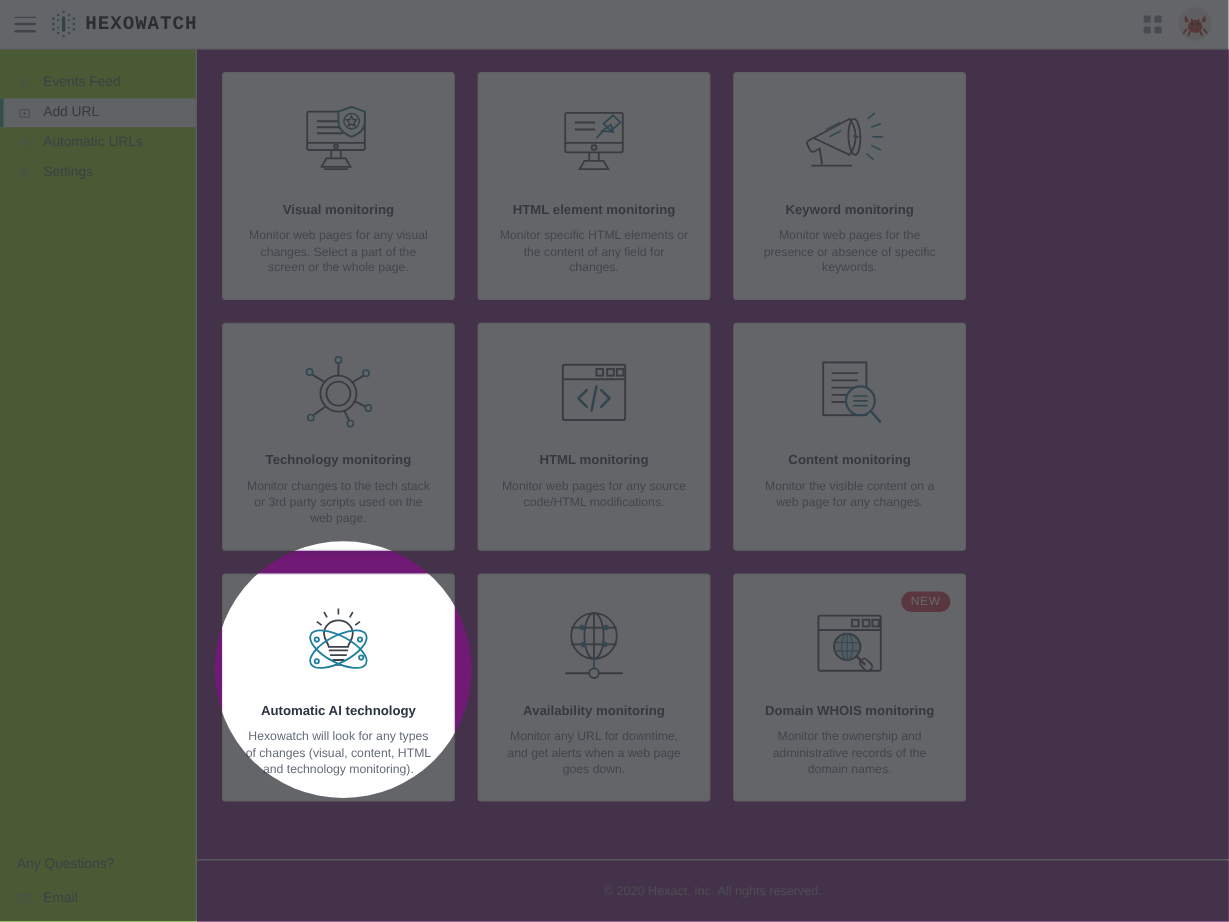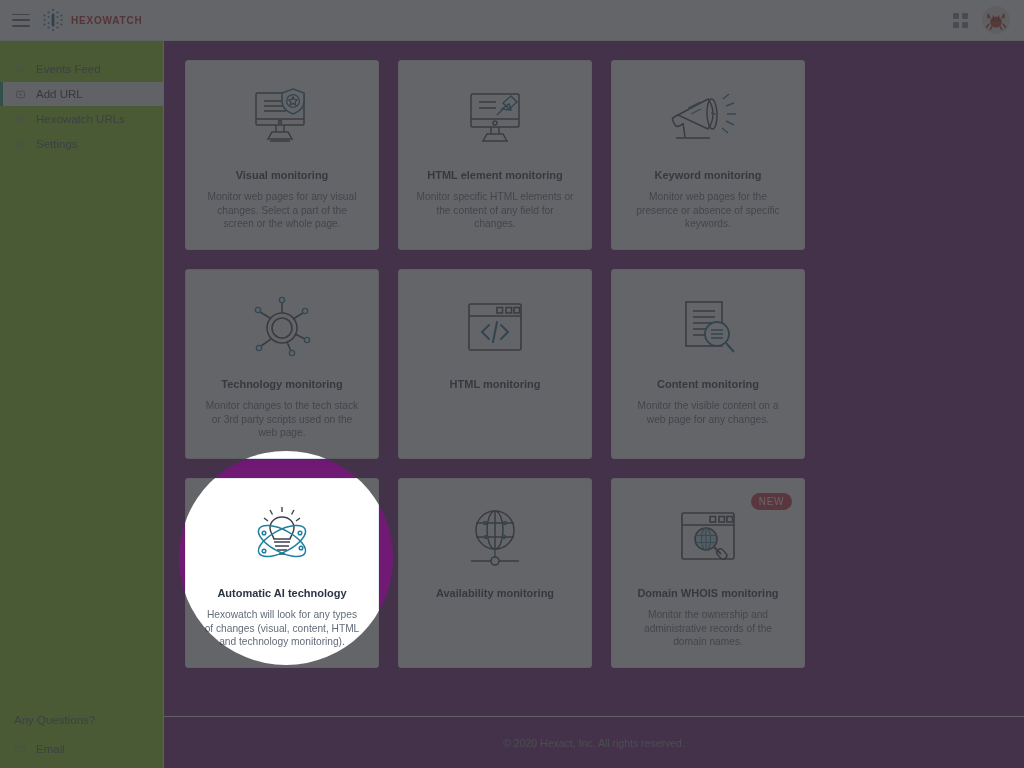--- a/index.html
+++ b/index.html
@@ -37,24 +37,25 @@
     width: 18px; height: 13px;
     margin-left: 12px; margin-right: 12px;
     display: flex; flex-direction: column; justify-content: space-between;
     cursor: pointer;
   }
   .hamburger span { display: block; height: 1.6px; width: 100%; background: #5c6370; border-radius: 1px; }
 
   .brand { display: flex; align-items: center; gap: 7px; }
   .brand-logo { width: 22px; height: 24px; display: block; }
   .brand-name {
-    font-size: 10px;
+    font-size: 16px;
     font-weight: bold;
     letter-spacing: 0.8px;
-    color: #b91c1c;
+    color: #000000;
+    font-family: Liberation Mono, monospace;
   }
 
   .header-right {
     margin-left: auto;
     display: flex; align-items: center; gap: 14px;
     margin-right: 14px;
   }
   .apps-icon {
     width: 15px; height: 15px;
     display: grid;
@@ -308,21 +309,21 @@
         <span>Add URL</span>
       </div>
 
       <div class="nav-item">
         <span class="nv-ico">
           <svg width="11" height="11" viewBox="0 0 16 16" fill="none" stroke="#8c939e" stroke-width="1.2">
             <circle cx="8" cy="8" r="5.6"></circle>
               <path d="M8 5v3.2l2 1.2"></path>
           </svg>
         </span>
-        <span>Hexowatch URLs</span>
+        <span>Automatic URLs</span>
       </div>
 
       <div class="nav-item">
         <span class="nv-ico">
           <svg width="11" height="11" viewBox="0 0 16 16" fill="none" stroke="#8c939e" stroke-width="1.2">
             <circle cx="8" cy="8" r="5.6"></circle>
               <circle cx="8" cy="8" r="2.1"></circle>
           </svg>
         </span>
         <span>Settings</span>
@@ -433,20 +434,21 @@
             <rect x="53" y="13.5" width="5.5" height="5.5"></rect>
             <rect x="61" y="13.5" width="5.5" height="5.5"></rect>
             <g stroke="#1f6f8f" stroke-width="2.1" stroke-linecap="round" stroke-linejoin="round">
               <path d="M36 31l-7 7 7 7"></path>
               <path d="M48 31l7 7-7 7"></path>
               <path d="M44 28l-4 20"></path>
             </g>
           </svg>
         </div>
         <div class="card-title">HTML monitoring</div>
+        <div class="card-desc">Monitor web pages for any source code/HTML modifications.</div>
       </div>
 
       <div class="card">
         <div class="card-icon">
           <svg width="84" height="72" viewBox="0 0 84 72" fill="none" stroke="#3c434d" stroke-width="1.6">
             <rect x="20" y="8" width="36" height="44"></rect>
             <path d="M27 17h22M27 23h22M27 29h22M27 35h16M27 41h12" stroke-width="1.5"></path>
             <circle cx="51" cy="40" r="12" fill="#ffffff" stroke="#1f6f8f" stroke-width="1.8"></circle>
             <path d="M45 36h12M45 40h12M45 44h12" stroke="#1f6f8f" stroke-width="1.4"></path>
             <path d="M60 49l8 9" stroke="#1f6f8f" stroke-width="2"></path>
@@ -490,20 +492,21 @@
                 <circle cx="52" cy="20" r="2.3"></circle>
               <circle cx="33" cy="34" r="2.3"></circle>
                 <circle cx="51" cy="34" r="2.3"></circle>
             </g>
             <path d="M42 46v12" stroke="#1f7f9f" stroke-width="1.6"></path>
             <path d="M18 58h48" stroke-width="1.6"></path>
             <circle cx="42" cy="58" r="4" fill="#ffffff" stroke="#3c434d" stroke-width="1.6"></circle>
           </svg>
         </div>
         <div class="card-title">Availability monitoring</div>
+        <div class="card-desc">Monitor any URL for downtime, and get alerts when a web page goes down.</div>
       </div>
 
       <div class="card">
         <div class="badge-new">NEW</div>
         <div class="card-icon">
           <svg width="84" height="72" viewBox="0 0 84 72" fill="none" stroke="#3c434d" stroke-width="1.6">
             <rect x="16" y="10" width="52" height="46" rx="1.5"></rect>
             <path d="M16 22h52"></path>
             <rect x="44" y="13.5" width="5.5" height="5.5"></rect>
             <rect x="53" y="13.5" width="5.5" height="5.5"></rect>

